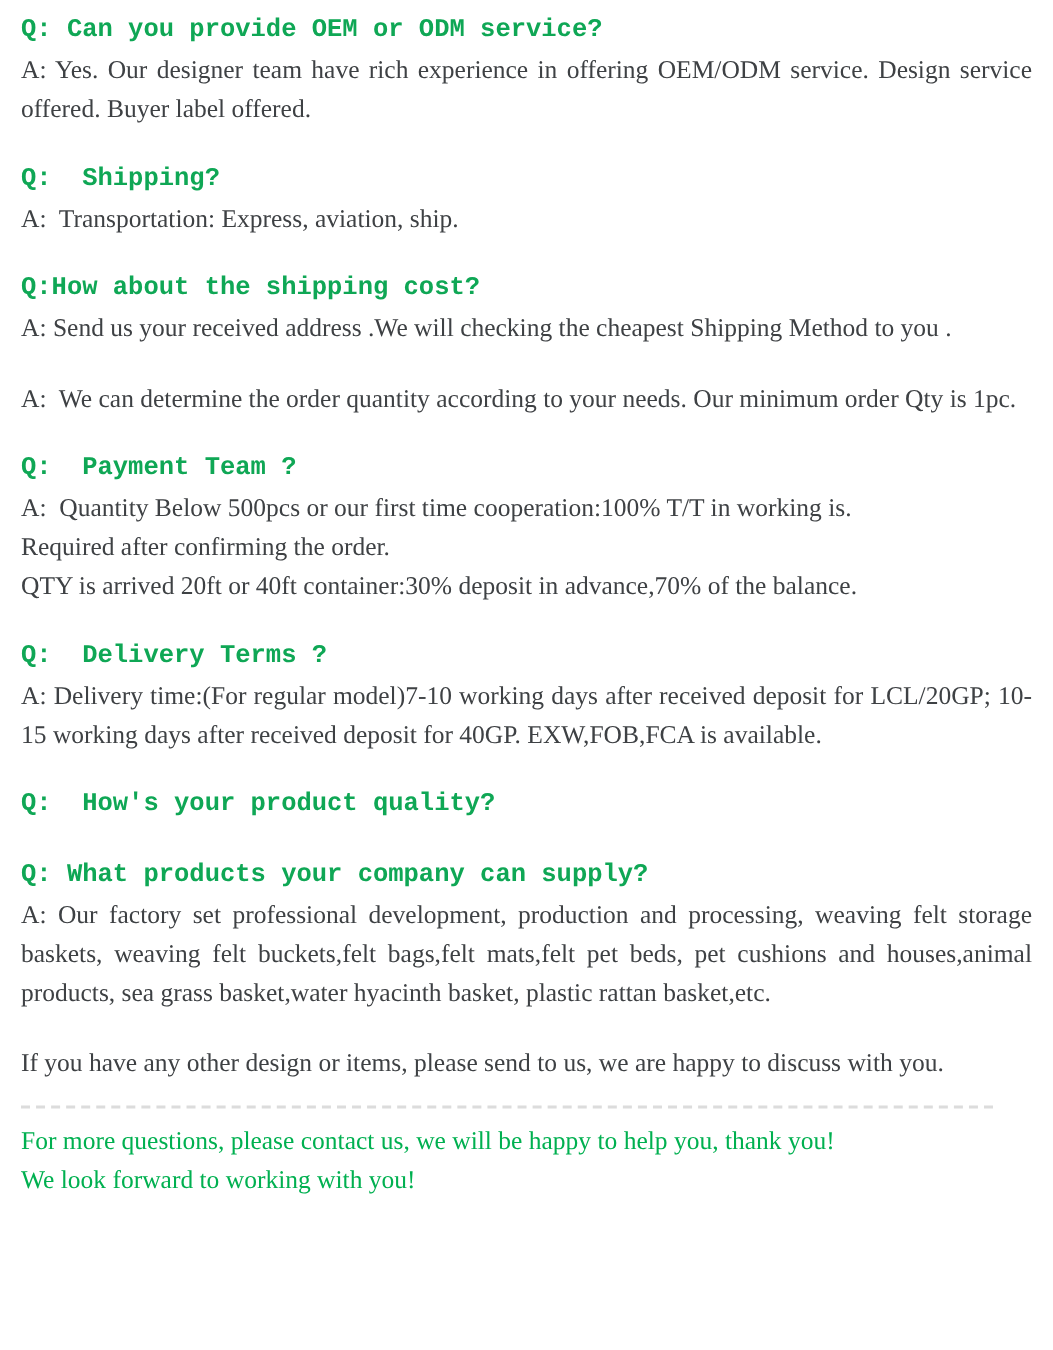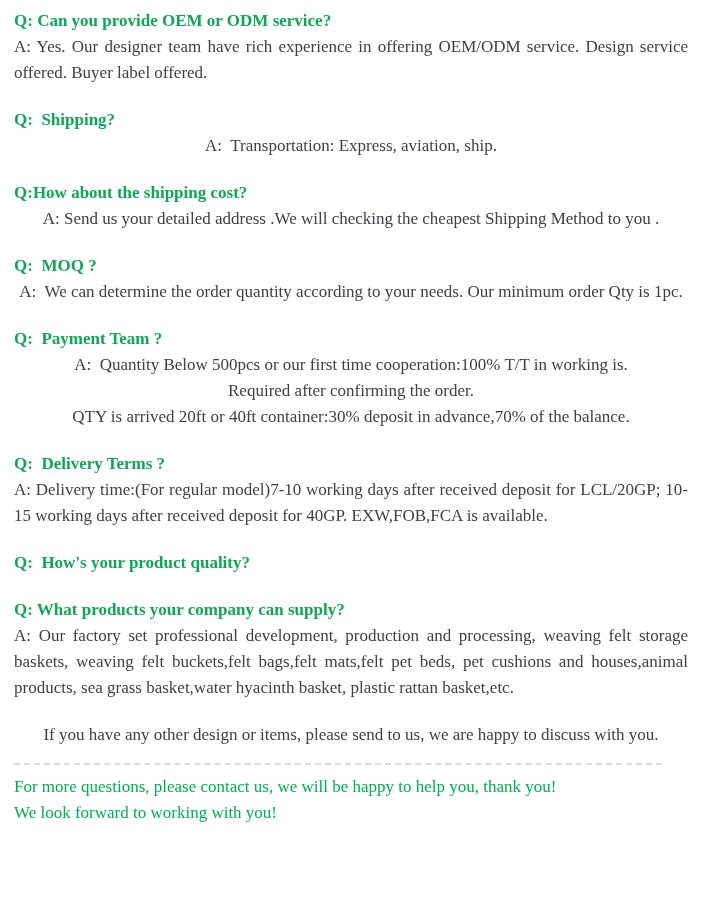--- a/index.html
+++ b/index.html
@@ -24,26 +24,26 @@
   .faq-item {
     margin: 0 0 21px 0;
   }
   .q {
     margin: 0;
     font-size: 17px;
     line-height: 26px;
     font-weight: bold;
     color: var(--heading-green, #0fa755);
     white-space: pre-wrap;
+    font-family: Liberation Mono, monospace;
   }
   .a {
     margin: 0;
     color: var(--body-text, #3e4144);
     white-space: pre-wrap;
-    text-align: center;
   }
   .a.justify {
     white-space: normal;
     text-align: justify;
   }
   .closing-note {
     margin: 0 0 15px 0;
     color: var(--body-text, #3e4144);
   }
   .divider {
@@ -69,25 +69,24 @@
     <p class="a justify">A: Yes. Our designer team have rich experience in offering OEM/ODM service. Design service offered. Buyer label offered.</p>
   </section>
 
   <section class="faq-item">
     <h3 class="q">Q:  Shipping?</h3>
     <p class="a">A:  Transportation: Express, aviation, ship.</p>
   </section>
 
   <section class="faq-item">
     <h3 class="q">Q:How about the shipping cost?</h3>
-    <p class="a">A: Send us your detailed address .We will checking the cheapest Shipping Method to you .</p>
+    <p class="a">A: Send us your received address .We will checking the cheapest Shipping Method to you .</p>
   </section>
 
   <section class="faq-item">
-    <h3 class="q">Q:  MOQ ?</h3>
     <p class="a">A:  We can determine the order quantity according to your needs. Our minimum order Qty is 1pc.</p>
   </section>
 
   <section class="faq-item">
     <h3 class="q">Q:  Payment Team ?</h3>
     <p class="a">A:  Quantity Below 500pcs or our first time cooperation:100% T/T in working is.</p>
     <p class="a">Required after confirming the order.</p>
     <p class="a">QTY is arrived 20ft or 40ft container:30% deposit in advance,70% of the balance.</p>
   </section>
 

